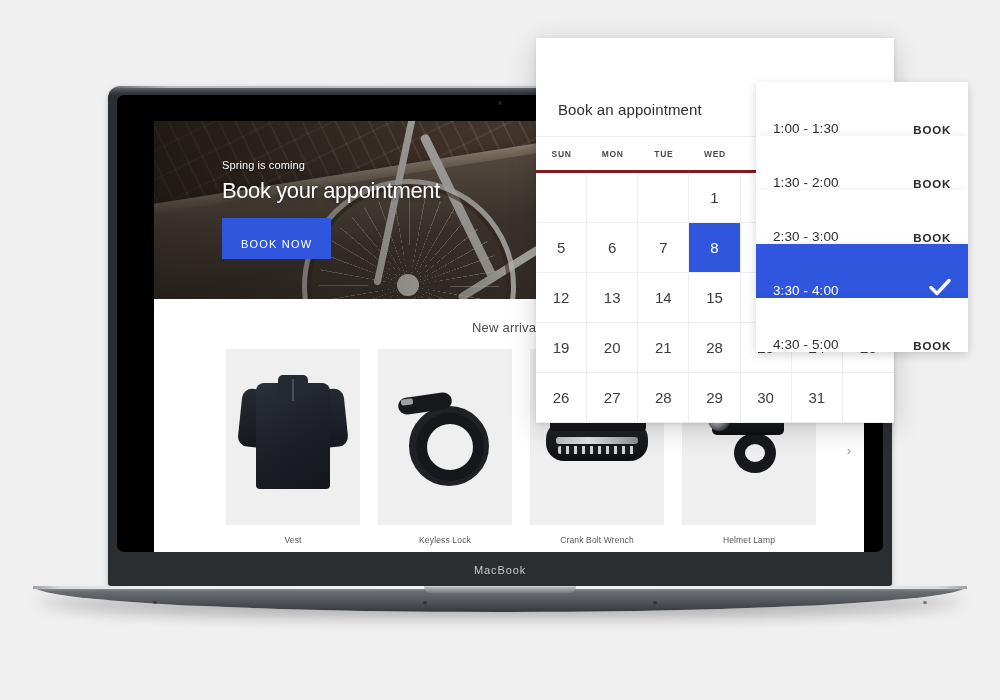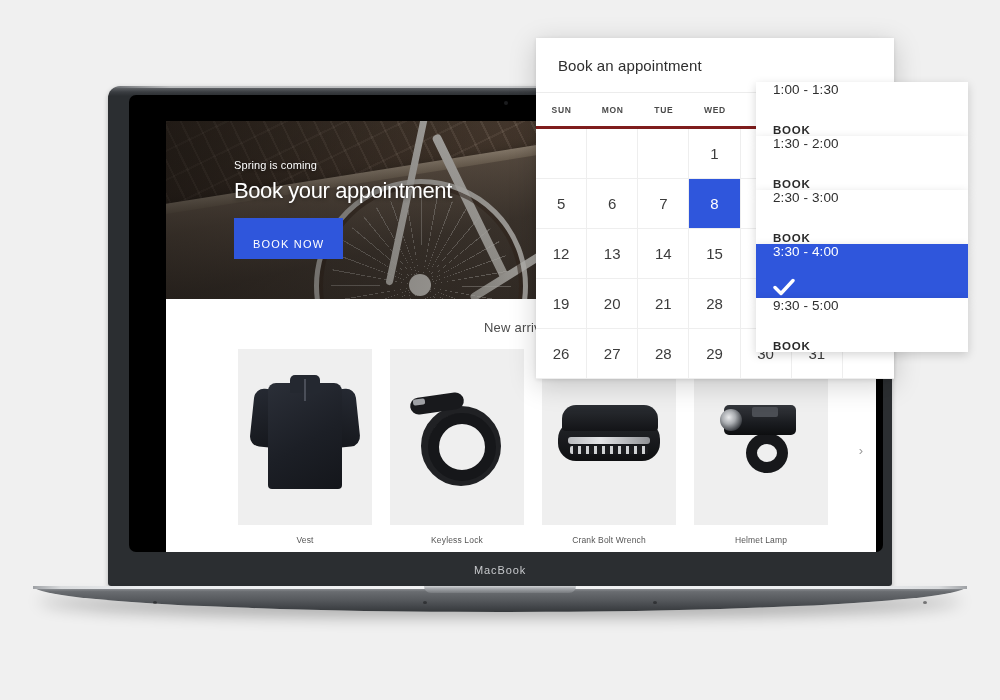--- a/index.html
+++ b/index.html
@@ -37,21 +37,20 @@
     background: linear-gradient(90deg, rgba(255,255,255,0) 0%, rgba(255,255,255,.55) 8%, rgba(255,255,255,.6) 50%, rgba(255,255,255,.55) 92%, rgba(255,255,255,0) 100%);
     border-radius: 12px 12px 0 0;
   }
 
   .screen-bezel {
     position: absolute;
     left: 9px; top: 9px; right: 9px; bottom: 34px;
     background: #000;
     border-radius: 7px;
     overflow: hidden;
-    margin-left: 12px;
   }
 
   .camera-dot {
     position: absolute;
     top: 6px; left: 50%;
     transform: translateX(-50%);
     width: 4px; height: 4px;
     border-radius: 50%;
     background: #1b1c1e;
   }
@@ -436,20 +435,21 @@
     background: #fff;
     box-shadow: 0 6px 26px rgba(0,0,0,.18), 0 1px 4px rgba(0,0,0,.10);
     z-index: 20;
   }
   .panel-title {
     font-size: 15px;
     color: #2e2e2e;
     padding: 19px 22px 18px;
     border-bottom: 1px solid #ececec;
     letter-spacing: .1px;
+    margin-top: 44px;
   }
 
   .cal-head {
     display: grid;
     grid-template-columns: repeat(7, 1fr);
     border-bottom: 3px solid #7f1d1d;
   }
   .cal-head div {
     text-align: center;
     font-size: 8.5px;
@@ -484,28 +484,27 @@
   #slots-panel {
     position: absolute;
     left: 756px; top: 82px;
     width: 212px;
     z-index: 30;
   }
   .slot {
     height: 54px;
     background: #fff;
     display: flex;
-    align-items: flex-start;
+    align-items: flex-end;
     justify-content: space-between;
     padding: 0 17px;
     margin-bottom: 0;
     box-shadow: 0 3px 9px rgba(0,0,0,.17);
     position: relative;
     cursor: pointer;
-    flex-direction: column;
   }
   .slot + .slot { margin-top: 0; }
   .slot-time {
     font-size: 13.5px;
     color: #2e2e2e;
     letter-spacing: .1px;
   }
   .slot-action {
     font-size: 11.5px;
     font-weight: bold;
@@ -695,16 +694,16 @@
     </div>
     <div class="slot selected">
       <span class="slot-time">3:30 - 4:00</span>
       <span class="slot-check">
         <svg width="22" height="18" viewBox="0 0 22 18">
           <path d="M2 9.5 L8 15.5 L20 2.5" stroke="#ffffff" stroke-width="3.4" fill="none" stroke-linecap="round" stroke-linejoin="round"></path>
         </svg>
       </span>
     </div>
     <div class="slot">
-      <span class="slot-time">9:30 - 5:00</span>
+      <span class="slot-time">4:30 - 5:00</span>
       <span class="slot-action">BOOK</span>
     </div>
   </div>
 
 </body></html>

